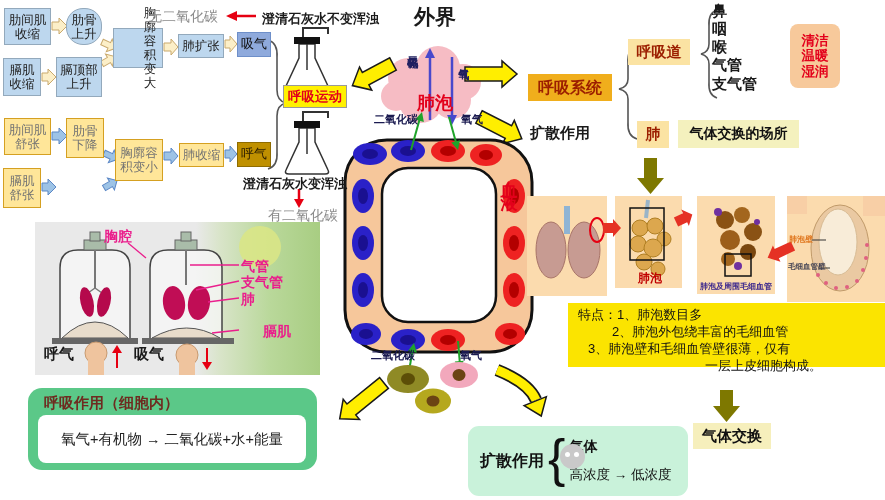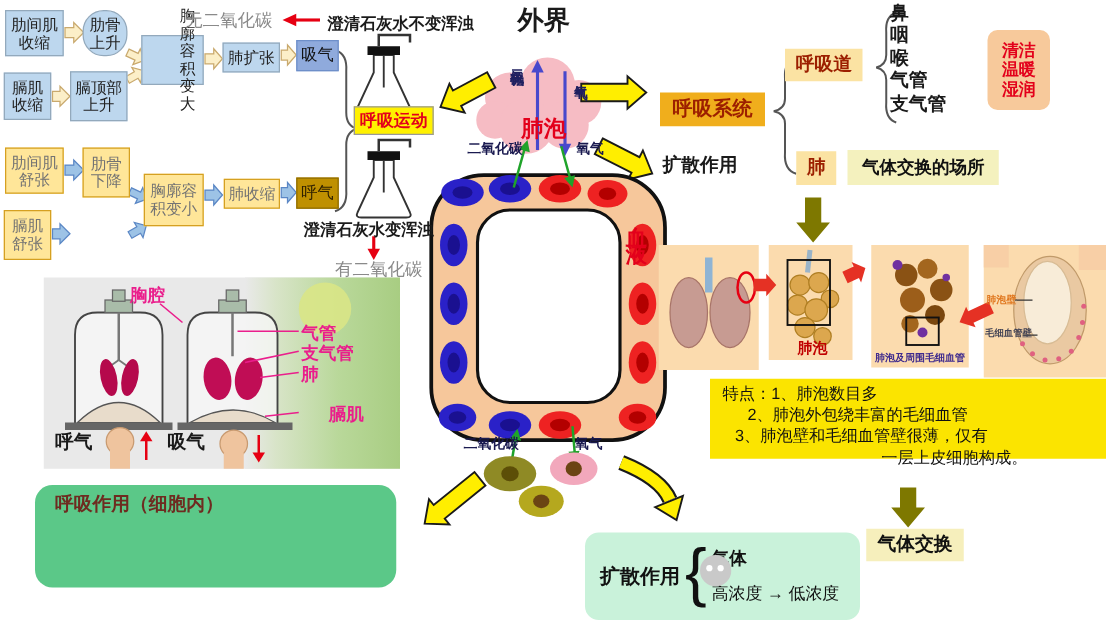--- a/index.html
+++ b/index.html
@@ -365,40 +365,41 @@
       <span>气体交换的场所</span>
     </div>
 
 <div class="txt" style="left:630px;top:272px;width:40px;text-align:center;font-size:12px;font-weight:bold;color:#C00000;">肺泡</div>
 <div class="txt" style="left:695px;top:282px;width:82px;text-align:center;font-size:8px;font-weight:bold;color:#3F2B8E;">肺泡及周围毛细血管</div>
 <div class="txt" style="left:789px;top:235px;font-size:8px;font-weight:bold;color:#E07820;">肺泡壁</div>
 <div class="txt" style="left:788px;top:263px;font-size:7.5px;font-weight:bold;color:#445;">毛细血管壁</div>
 
 <div class="abs" style="left:568px;top:303px;width:317px;height:64px;background:#FBE400;z-index:2;padding-top:3px;">
   <div class="feat-line" style="padding-left:10px;">特点：1、肺泡数目多</div>
-  <div class="feat-line" style="padding-left:30px;">2、肺泡外包绕丰富的毛细血管</div>
+  <div class="feat-line" style="padding-left:44px;">2、肺泡外包绕丰富的毛细血管</div>
   <div class="feat-line" style="padding-left:20px;">3、肺泡壁和毛细血管壁很薄，仅有</div>
   <div class="feat-line" style="padding-left:101px;margin-left:36px;">一层上皮细胞构成。</div>
 </div>
 
 <div class="box" style="left:693px;top:423px;width:78px;height:26px;background:#F6EFBC;font-weight:bold;font-size:15px;color:#111;">
       <span>气体交换</span>
     </div>
 
 <div class="abs" style="left:468px;top:426px;width:220px;height:70px;background:#C9F2DA;border-radius:11px;z-index:2;display:flex;align-items:center;padding-left:12px;">
   <span style="font-size:16px;font-weight:bold;color:#111;">扩散作用</span>
   <span style="font-size:52px;font-weight:300;color:#111;margin:0 4px 6px 4px;">{</span>
   <span style="display:flex;flex-direction:column;gap:10px;">
     <span style="font-size:14px;font-weight:bold;color:#111;">气体</span>
     <span style="font-size:13.5px;color:#111;">高浓度 → 低浓度</span>
   </span>
 </div>
 
 <div class="abs" style="left:28px;top:388px;width:289px;height:82px;background:#5BC888;border-radius:14px;z-index:2;">
   <div style="position:absolute;left:16px;top:6px;font-size:15px;font-weight:bold;color:#6E2B20;">呼吸作用（细胞内）</div>
+  <div style="position:absolute;left:10px;top:27px;width:268px;height:48px;background:#fff;border-radius:8px;display:flex;align-items:center;justify-content:center;font-size:14.5px;color:#222;">氧气+有机物 → 二氧化碳+水+能量</div>
 </div>
 
 <div class="txt" style="left:104px;top:228px;font-size:14px;font-weight:bold;color:#EA1E8C;">胸腔</div>
 <div class="txt" style="left:241px;top:258px;font-size:14px;font-weight:bold;color:#EA1E8C;">气管</div>
 <div class="txt" style="left:241px;top:274px;font-size:14px;font-weight:bold;color:#EA1E8C;">支气管</div>
 <div class="txt" style="left:241px;top:291px;font-size:14px;font-weight:bold;color:#EA1E8C;">肺</div>
 <div class="txt" style="left:241px;top:323px;font-size:14px;font-weight:bold;color:#EA1E8C;margin-left:22px;">膈肌</div>
 <div class="txt" style="left:44px;top:345px;font-size:15px;font-weight:bold;">呼气</div>
 <div class="txt" style="left:134px;top:345px;font-size:15px;font-weight:bold;">吸气</div>
 

